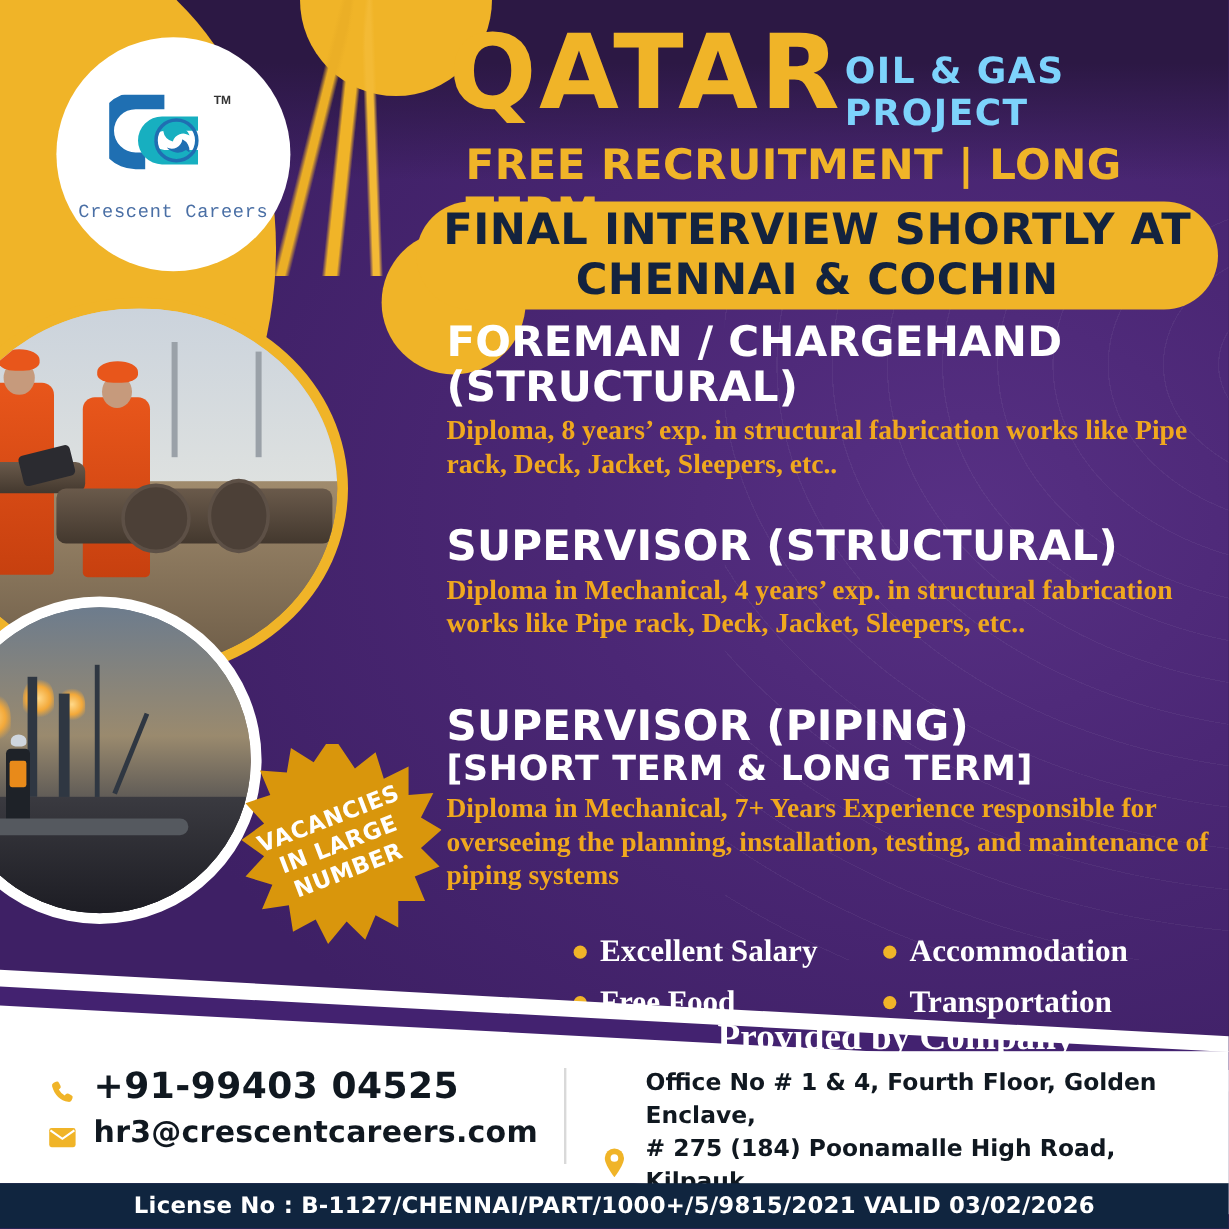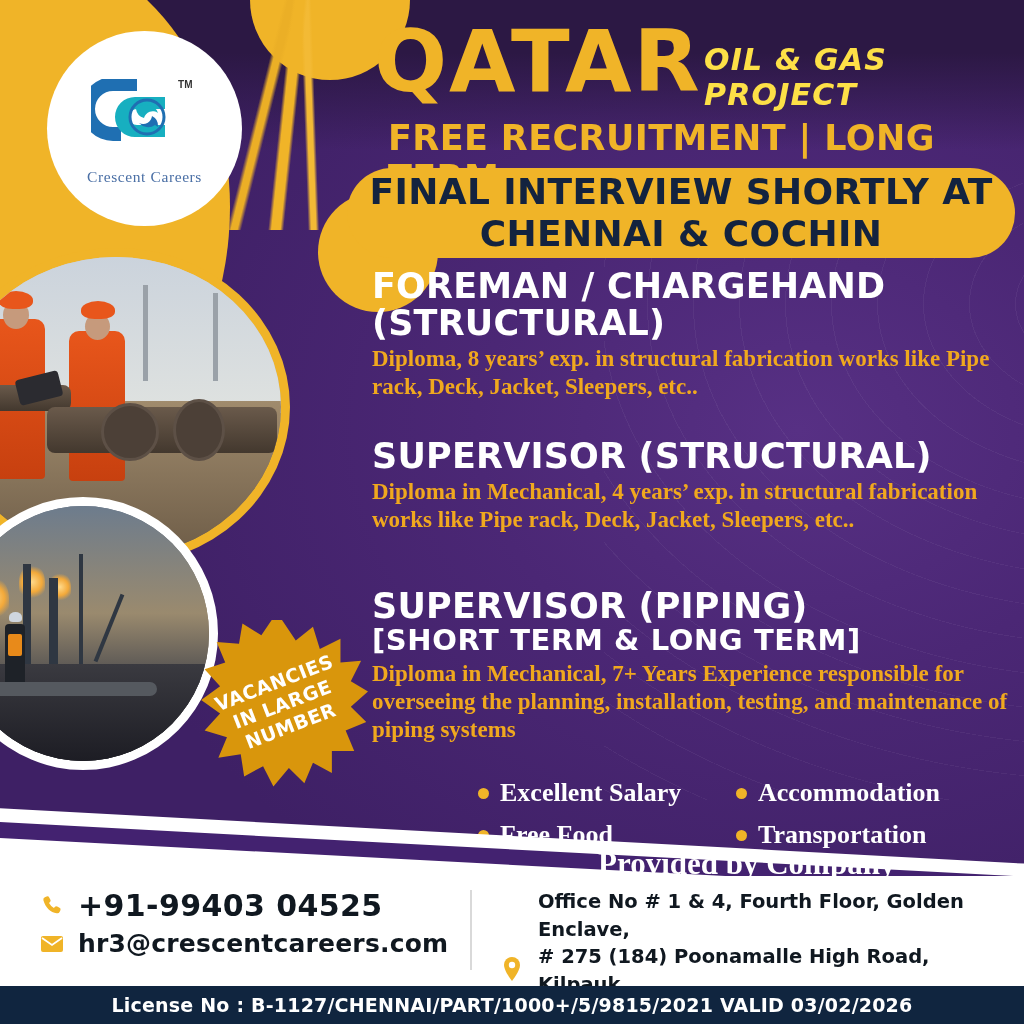--- a/index.html
+++ b/index.html
@@ -88,23 +88,22 @@
   }
 
   
   .qatar{
     position:absolute;left:374px;top:18px;
     font-size:86px;font-weight:900;letter-spacing:2px;color:#F0B428;
     font-family:"DejaVu Sans", sans-serif;line-height:1;
   }
   .oilgas{
     position:absolute;left:704px;top:42px;
-    font-size:30px;font-weight:900;letter-spacing:1.2px;color:#fde047;
-    font-family:"DejaVu Sans", sans-serif;
-    font-style:italic;
+    font-size:30px;font-weight:900;letter-spacing:1.2px;color:#7dd3fc;
+    font-family:"DejaVu Sans", sans-serif;
   }
   .freerec{
     position:absolute;left:388px;top:118px;
     font-size:35px;font-weight:900;letter-spacing:.4px;color:#F0B428;
     font-family:"DejaVu Sans", sans-serif;
   }
   .banner{
     position:absolute;left:347px;top:168px;width:668px;height:90px;
     background:#F0B428;border-radius:46px;
     display:flex;flex-direction:column;align-items:center;justify-content:center;
@@ -155,41 +154,41 @@
   .provided{
     position:absolute;left:598px;top:846px;color:#ffffff;font-size:31px;font-weight:700;
     font-family:"Liberation Serif", serif;
   }
 
   
   .footer{
     position:absolute;left:0;bottom:38px;width:100%;height:110px;background:#ffffff;
   }
   .f-left{position:absolute;left:38px;top:12px;}
-  .f-line{display:flex;align-items:center;margin-bottom:6px;}
+  .f-line{display:flex;align-items:flex-end;margin-bottom:6px;}
   .f-phone{color:#101820;font-size:30px;font-weight:900;font-family:"DejaVu Sans", sans-serif;letter-spacing:.4px;}
   .f-mail{color:#101820;font-size:25px;font-weight:900;font-family:"DejaVu Sans", sans-serif;letter-spacing:.2px;}
   .f-ic{width:28px;margin-right:12px;display:flex;align-items:center;justify-content:center;flex:none;}
   .f-div{position:absolute;left:470px;top:14px;width:2px;height:80px;background:#d9d9d9;}
   .f-right{position:absolute;left:498px;top:12px;display:flex;}
   .f-addr{color:#101820;font-size:19.5px;font-weight:900;line-height:1.42;font-family:"DejaVu Sans", sans-serif;}
   .license{
     position:absolute;left:0;bottom:0;width:100%;height:38px;background:#10253F;
     display:flex;align-items:center;justify-content:center;
   }
   .license span{color:#ffffff;font-size:19px;font-weight:700;letter-spacing:.2px;font-family:"DejaVu Sans", sans-serif;}
 
   
   .logo{
     position:absolute;left:47px;top:31px;width:195px;height:195px;border-radius:50%;
     background:#ffffff;display:flex;flex-direction:column;align-items:center;justify-content:center;
   }
   .logo-mark{position:relative;width:108px;height:82px;margin-top:8px;}
   .logo-name{color:#4A6FA5;font-size:15.5px;font-weight:400;letter-spacing:.6px;margin-top:7px;
-             font-family:Liberation Serif, serif;}
+             font-family:Liberation Mono, monospace;}
   .logo-tm{position:absolute;right:6px;top:0;color:#333;font-size:10px;font-weight:700;}
 </style>
 </head>
 <body>
 
 <div id="poster">
 
   <div class="bg-purple"></div>
   <div class="bg-darktop"></div>
   <div class="bg-lines"></div>

